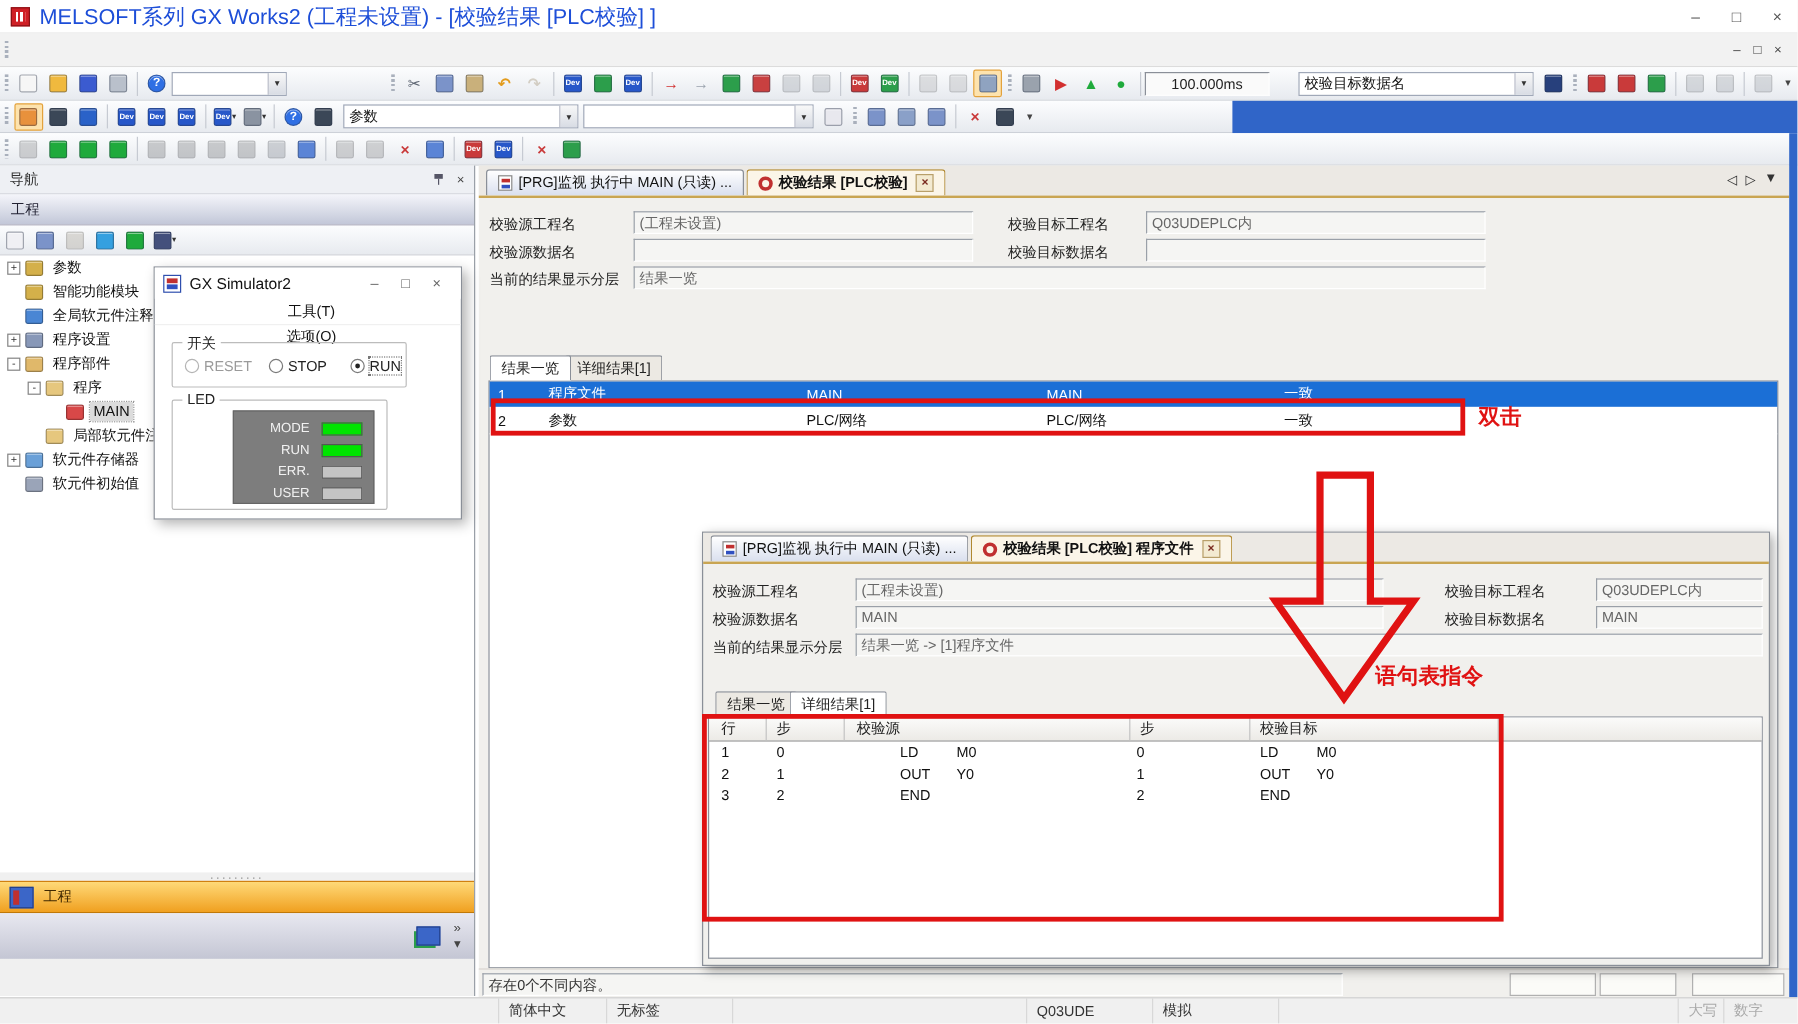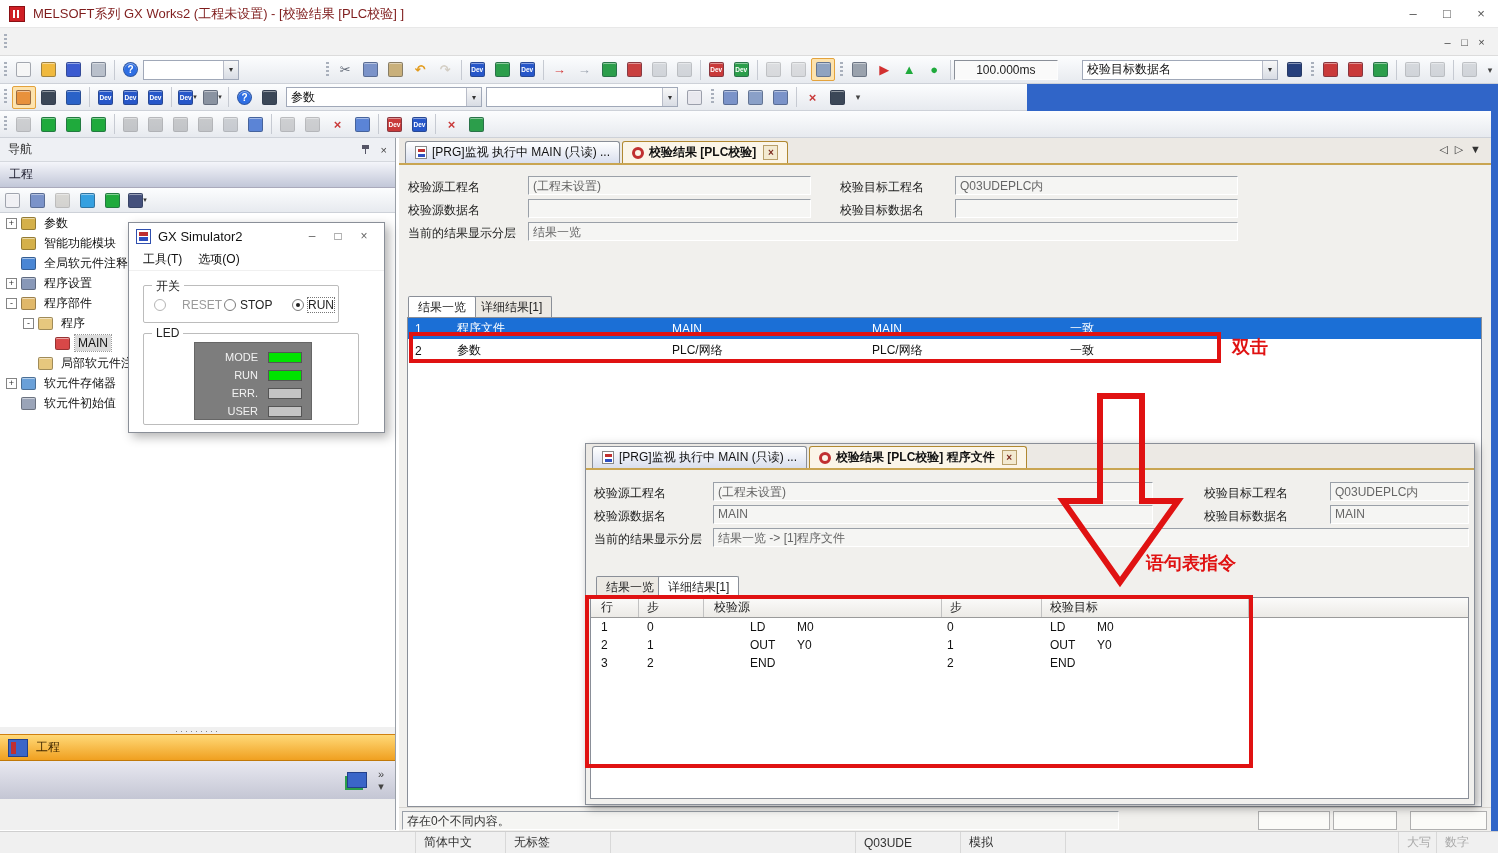--- a/index.html
+++ b/index.html
@@ -5,21 +5,21 @@
   * { box-sizing: border-box; margin:0; padding:0; }
   html,body { width:1498px; height:853px; }
   body { font-family:"Liberation Sans","DejaVu Sans",sans-serif; font-size:12px; color:#111; background:#fff; position:relative; overflow:hidden; }
   .abs { position:absolute; }
   .row { display:flex; align-items:center; }
 
   
   .titlebar { left:0; top:0; width:1498px; height:28px; background:#fff; display:flex; align-items:center; border-bottom:1px solid #e8e8e8; }
   .appicon { width:16px; height:16px; margin-left:9px; background:#cf1f25; border:1px solid #8a1014; position:relative; }
   .appicon::before { content:""; position:absolute; inset:3px; background:repeating-linear-gradient(90deg,#fff 0 2px,transparent 2px 4px); }
-  .ttext { margin-left:8px; font-size:13px; color:#7f1d1d; white-space:nowrap; }
+  .ttext { margin-left:8px; font-size:18px; color:#1d4ed8; white-space:nowrap; }
   .wbtns { margin-left:auto; display:flex; }
   .wbtn { width:34px; height:24px; display:flex; align-items:center; justify-content:center; color:#555; font-size:13px; }
   .menubar { left:0; top:28px; width:1498px; height:28px; background:#f2f2f2; border-bottom:1px solid #dcdcdc; display:flex; align-items:center; }
   .grip { width:3px; height:16px; margin:0 4px; background:repeating-linear-gradient(180deg,#a9b0bc 0 2px,transparent 2px 4px); flex:none; }
   .mitem { padding:4px 9px; color:#111; white-space:nowrap; }
   .mdibtns { margin-left:auto; display:flex; margin-right:8px; }
   .mdib { width:17px; height:16px; display:flex; align-items:center; justify-content:center; color:#444; font-size:11px; border:1px solid transparent; }
 
   
   .tb { background:linear-gradient(#fcfdfe,#e7eaef); border-bottom:1px solid #cdd1d8; display:flex; align-items:center; }
@@ -103,29 +103,29 @@
   .drow { display:flex; height:18px; }
   .drow .c { flex:none; display:flex; align-items:center; overflow:hidden; white-space:nowrap; }
 
   
   .sim { left:128px; top:222px; width:257px; height:211px; background:#fff; border:1px solid #8a8f98; box-shadow:4px 4px 10px rgba(0,0,0,.3); z-index:15; }
   .simtitle { height:26px; display:flex; align-items:center; padding:0 7px; background:#fff; }
   .simico { width:15px; height:15px; border:1px solid #2f4fae; background:#fff; position:relative; margin-right:7px; flex:none; }
   .simico::before { content:""; position:absolute; left:2px; top:2px; right:2px; height:4px; background:#c03030; }
   .simico::after { content:""; position:absolute; left:2px; bottom:2px; right:2px; height:4px; background:#3050c0; }
   .simbtn { width:26px; height:18px; display:flex; align-items:center; justify-content:center; color:#666; font-size:12px; }
-  .simmenu { height:22px; display:flex; align-items:center; padding-left:6px; border-bottom:1px solid #f0f0f0; }
+  .simmenu { height:22px; display:flex; align-items:center; padding-left:6px; border-bottom:1px solid #f0f0f0;flex-direction:column; }
   .simmenu span { padding:2px 8px; }
   .grp { position:absolute; border:1px solid #bcbcbc; border-radius:2px; }
   .glabel { position:absolute; top:-8px; left:8px; background:#fff; padding:0 4px; color:#222; }
   .radio { position:absolute; display:flex; align-items:center; color:#222; }
   .rdot { width:12px; height:12px; border-radius:50%; border:1px solid #7a7a7a; background:#fff; margin-right:4px; position:relative; flex:none; }
   .radio.checked .rdot::after { content:""; position:absolute; inset:3px; background:#222; border-radius:50%; }
   .radio.checked .rlab { outline:1px dotted #777; }
-  .radio.dis { color:#9a9a9a;gap:12px; } .radio.dis .rdot { border-color:#b4b4b4; }
+  .radio.dis { color:#9a9a9a; } .radio.dis .rdot { border-color:#b4b4b4; }
   .ledpanel { position:absolute; background:#7d7d7d; border:1px solid #666; padding-top:5px; }
   .ledrow { display:flex; align-items:center; justify-content:flex-end; height:18px; color:#f2f2f2; font-size:11px; padding-right:9px; }
   .ledbar { width:34px; height:11px; margin-left:10px; border:1px solid #555; background:#c4c4c4; flex:none; }
   .ledrow.on .ledbar { background:#00e400; }
 
   
   .redbox { position:absolute; border:4px solid #e01212; z-index:30; }
   .redtext { position:absolute; color:#e01212; font-weight:bold; font-size:18px; z-index:30; white-space:nowrap; }
 
   
@@ -886,21 +886,21 @@
       </span>
     <span class="radio" style="left:80px;top:12px">
         <span class="rdot"></span>
         <span class="rlab">STOP</span>
       </span>
     <span class="radio checked" style="left:148px;top:12px">
         <span class="rdot"></span>
         <span class="rlab">RUN</span>
       </span>
   </div>
-  <div class="grp" style="left:14px;top:110px;width:216px;height:92px">
+  <div class="grp" style="left:14px;top:110px;width:180px;height:92px">
     <span class="glabel">LED</span>
     <div class="ledpanel" style="left:50px;top:8px;width:118px;height:78px">
         <div class="ledrow on">
         <span>MODE</span>
         <span class="ledbar"></span>
       </div>
         <div class="ledrow on">
         <span>RUN</span>
         <span class="ledbar"></span>
       </div>

